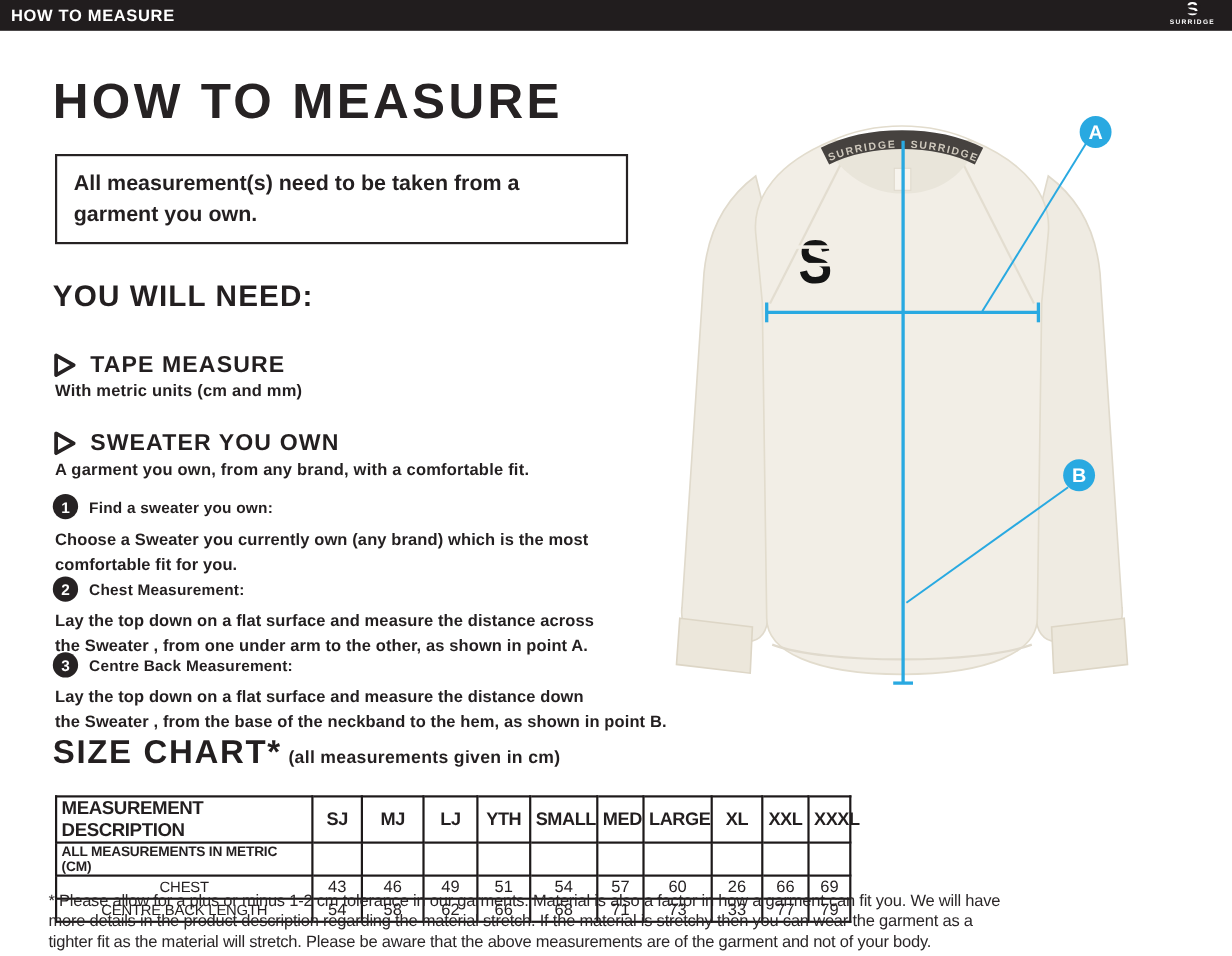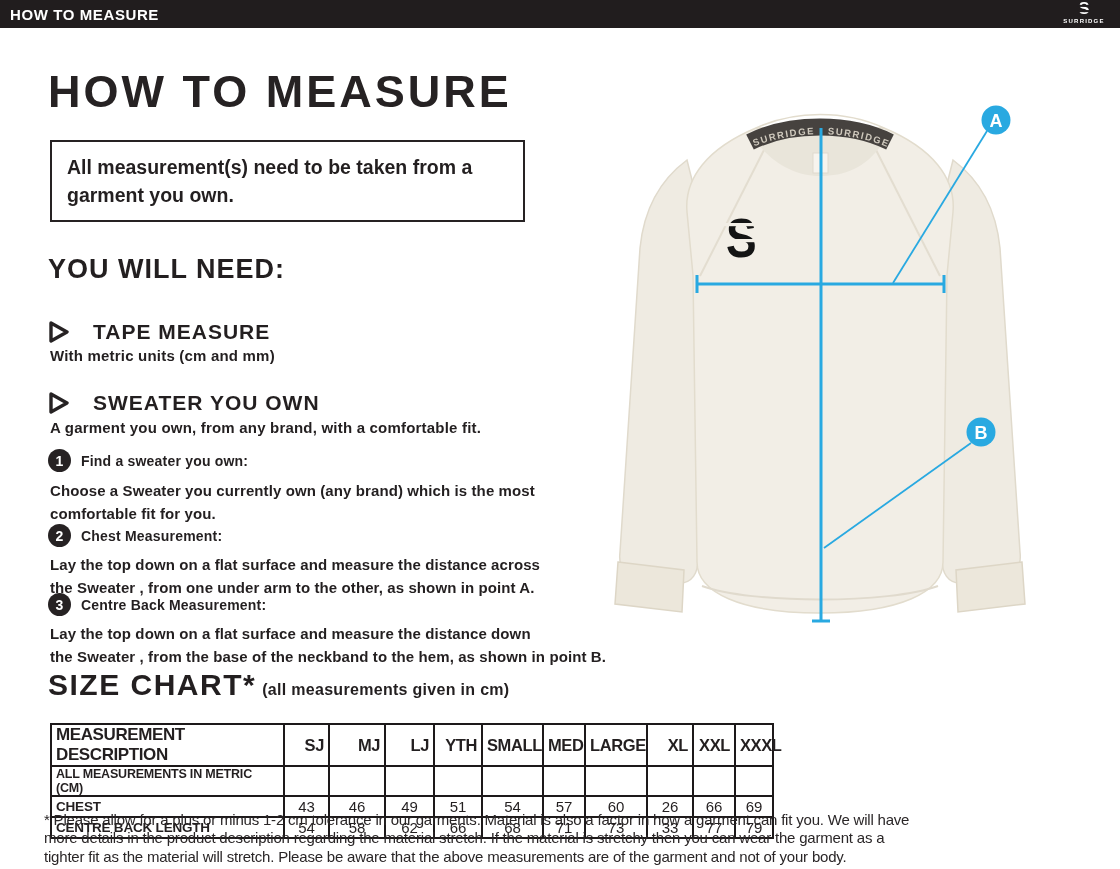--- a/index.html
+++ b/index.html
@@ -10,45 +10,45 @@
   .topbar { position:absolute; left:0; top:0; width:1120px; height:28px; background:#211d1e; display:flex; align-items:center; }
   .topbar-title { color:#fff; font-weight:bold; font-size:15px; letter-spacing:.6px; padding-left:10px; }
   .topbar-logo { position:absolute; right:6px; top:0; width:60px; height:28px; text-align:center; color:#fff; }
   .topbar-logo .logo-s { position:relative; display:inline-block; font-size:16px; font-weight:bold; line-height:16px; margin-top:1px; transform:scaleY(1.05); }
   .topbar-logo .logo-s i { position:absolute; left:-2px; right:-2px; height:2px; background:#211d1e; }
   .topbar-logo .logo-s i.s1 { top:4px; } .topbar-logo .logo-s i.s2 { top:9px; }
   .topbar-brand { font-size:6px; font-weight:bold; letter-spacing:1.2px; line-height:7px; }
 
   
   .page-title { position:absolute; left:48px; top:66px; font-size:45px; font-weight:bold; letter-spacing:3px; color:#262223; }
-  .notice-box { position:absolute; left:50px; top:140px; width:475px; height:82px; border:2px solid #262223;
+  .notice-box { position:absolute; left:50px; top:140px; width:521px; height:82px; border:2px solid #262223;
                 padding:12px 15px; font-size:19.5px; font-weight:bold; line-height:1.42; white-space:pre-line; }
   .ywn-heading { position:absolute; left:48px; top:254px; font-size:27px; font-weight:bold; letter-spacing:1px; }
 
-  .need-item { position:absolute; left:48px; display:flex; align-items:center; gap:23px; }
+  .need-item { position:absolute; left:48px; display:flex; align-items:center; gap:12px; }
   .need-item .tri { width:22px; height:22px; flex:0 0 22px; }
   .need-label { font-size:21px; font-weight:bold; letter-spacing:1px; }
   .need-desc { position:absolute; left:50px; font-size:15px; font-weight:bold; letter-spacing:.2px; }
 
   .step-head { position:absolute; left:48px; display:flex; align-items:center; gap:10px; }
   .step-num { width:23px; height:23px; flex:0 0 23px; background:#262223; color:#fff; border-radius:50%;
               font-size:14px; font-weight:bold; display:flex; align-items:center; justify-content:center; }
   .step-title { font-size:14px; font-weight:bold; letter-spacing:.2px; }
   .step-desc { position:absolute; left:50px; font-size:15px; font-weight:bold; letter-spacing:.1px; line-height:1.55; white-space:pre-line; }
 
   .sc-heading { position:absolute; left:48px; top:668px; font-size:30px; font-weight:bold; letter-spacing:1.5px; }
   .sc-sub { font-size:16px; font-weight:bold; letter-spacing:.3px; margin-left:6px; }
 
   
   .size-table { position:absolute; left:50px; top:723px; width:722px; border-collapse:collapse; table-layout:fixed; }
   .size-table th, .size-table td { border:2px solid #1d191a; padding:0 4px; }
-  .size-table thead th { font-size:16.5px; font-weight:bold; letter-spacing:-.4px; height:27px; text-align:right; }
+  .size-table thead th { font-size:16.5px; font-weight:bold; letter-spacing:-.4px; height:27px; text-align:center; }
   .size-table thead th:first-child { text-align:left; font-size:17px; }
   .size-table .metric-row th { font-size:12.5px; font-weight:bold; height:17px; text-align:left; letter-spacing:-.2px; }
-  .size-table .data-row th { font-size:13.5px; font-weight:bold; height:21px; text-align:left; letter-spacing:-.2px; }
+  .size-table .data-row th { font-size:13.5px; font-weight:normal; height:21px; text-align:center; letter-spacing:-.2px; }
   .size-table .data-row td { font-size:15px; text-align:center; }
 
   .footnote { position:absolute; left:44px; top:811px; width:1050px; font-size:15px; line-height:1.23;
               letter-spacing:-.2px; color:#2a2627; white-space:pre-line; }
 
   
   .diagram { position:absolute; left:590px; top:100px; width:480px; height:560px; }
 </style>
 </head>
 <body>

